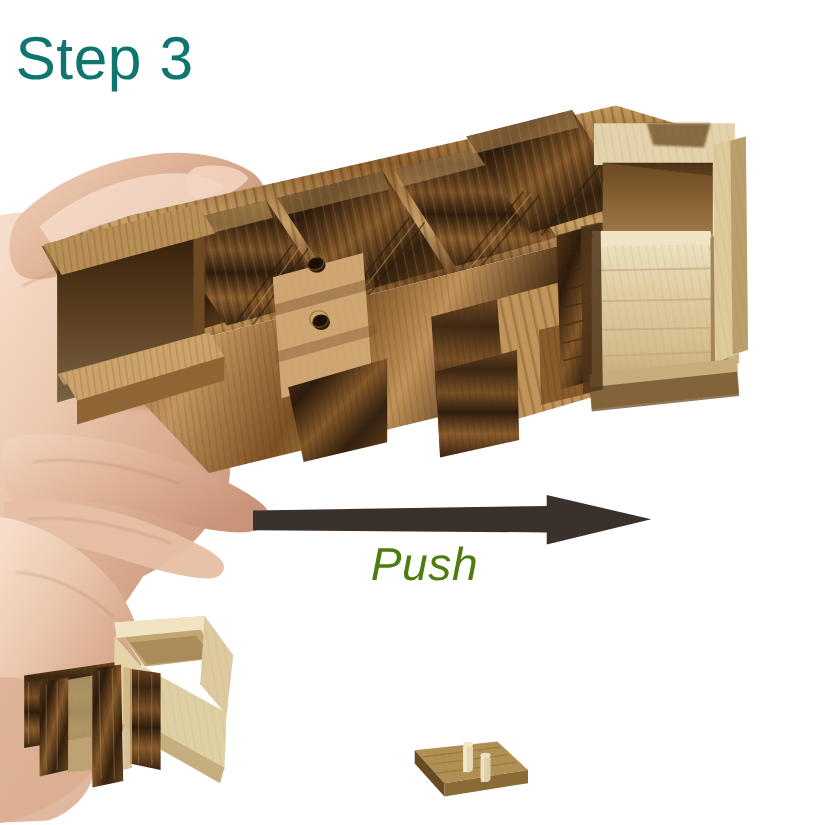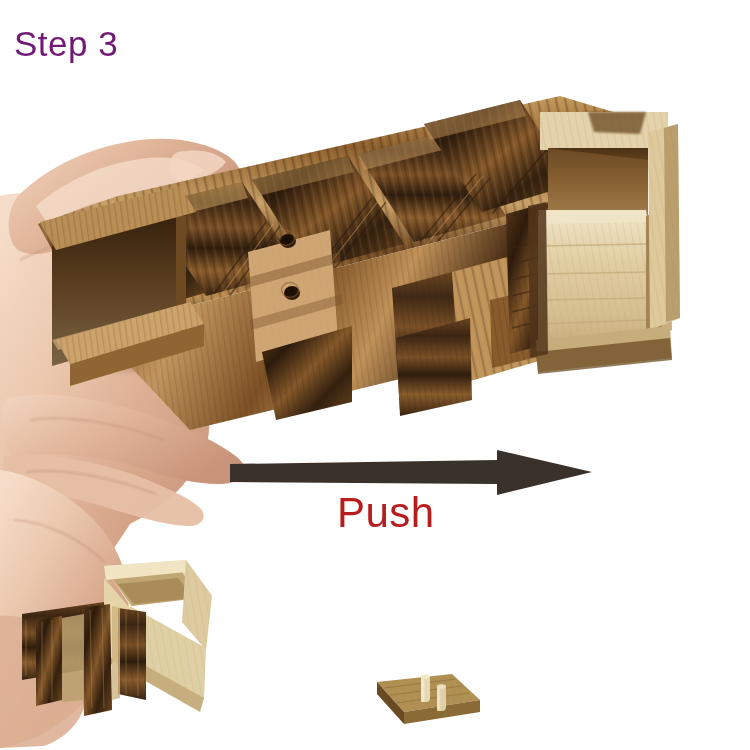--- a/index.html
+++ b/index.html
@@ -8,33 +8,34 @@
     background:#ffffff;
     font-family:"Liberation Sans", sans-serif;
     overflow:hidden;
     position:relative;
   }
   #stage{position:absolute;left:0;top:0;width:750px;height:750px;background:#fff;}
 
   
   .step-title{
     position:absolute;left:14px;top:26px;
-    font-size:35px;line-height:1;
-    color:#701a75;
+    font-size:55px;line-height:1;
+    color:#0f766e;
     letter-spacing:0.5px;
     font-family:"Liberation Sans", sans-serif;
     white-space:nowrap;
     text-align:right;
   }
   .push-label{
     position:absolute;left:337px;top:492px;
     font-size:42px;line-height:1;
-    color:#b91c1c;
+    color:#4d7c0f;
     letter-spacing:0.5px;
     white-space:nowrap;
+    font-style:italic;
   }
 
   
   .photo{position:absolute;left:0;top:0;width:750px;height:750px;}
 </style>
 </head>
 <body>
 
 <div id="stage">
 

